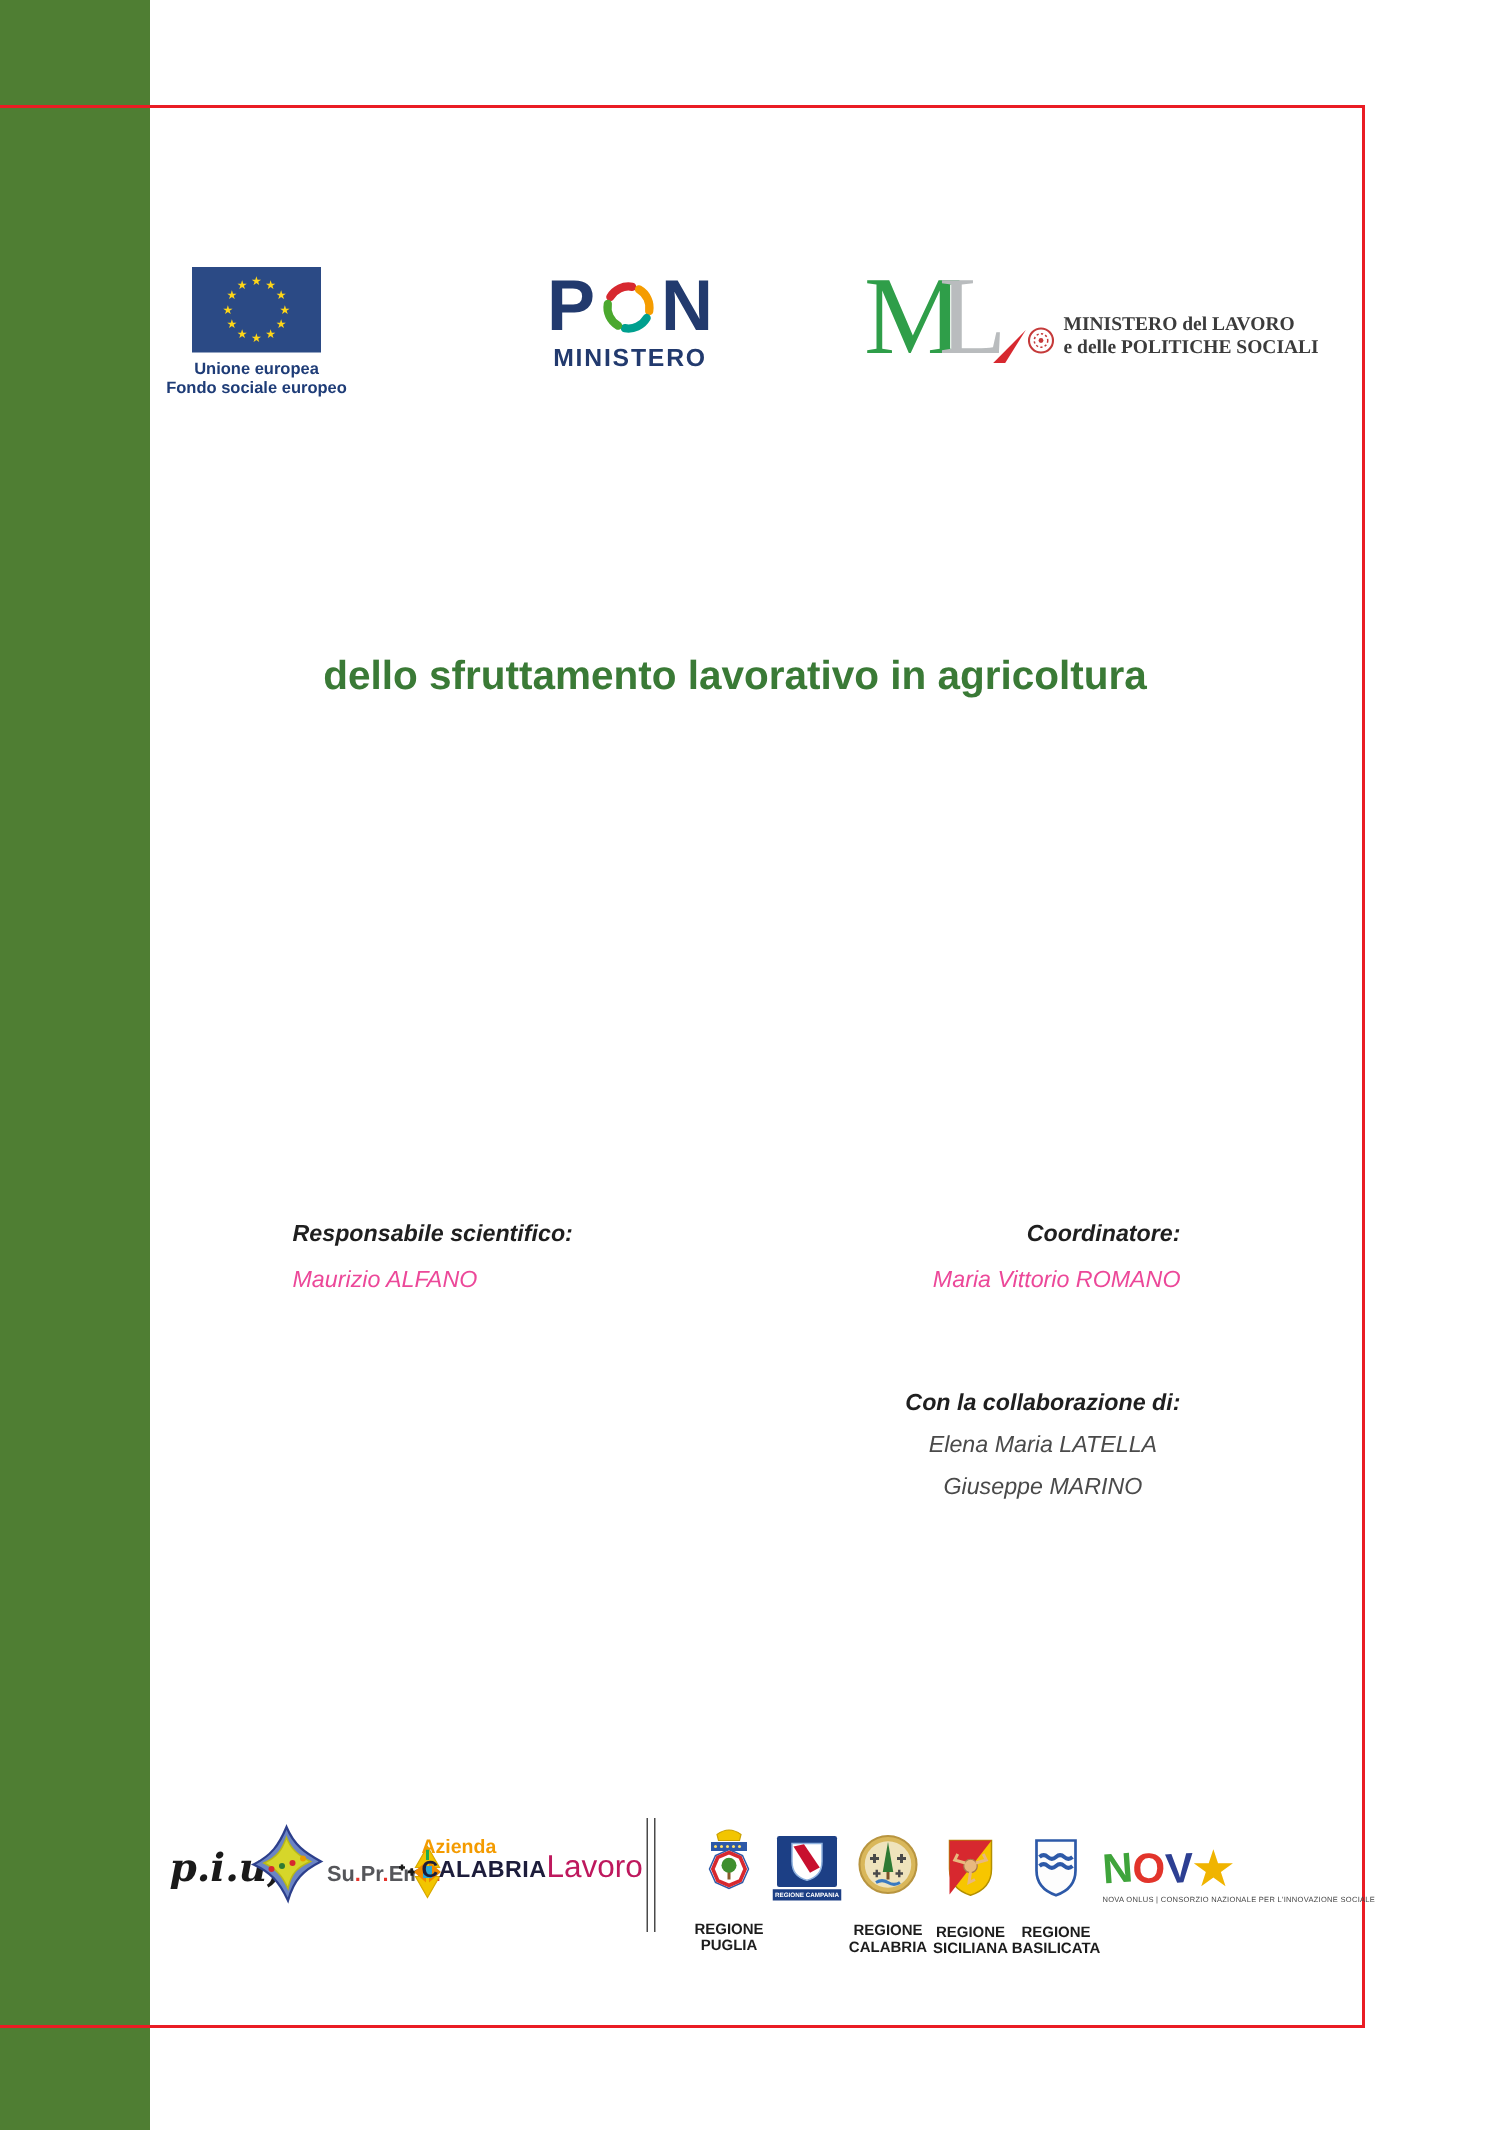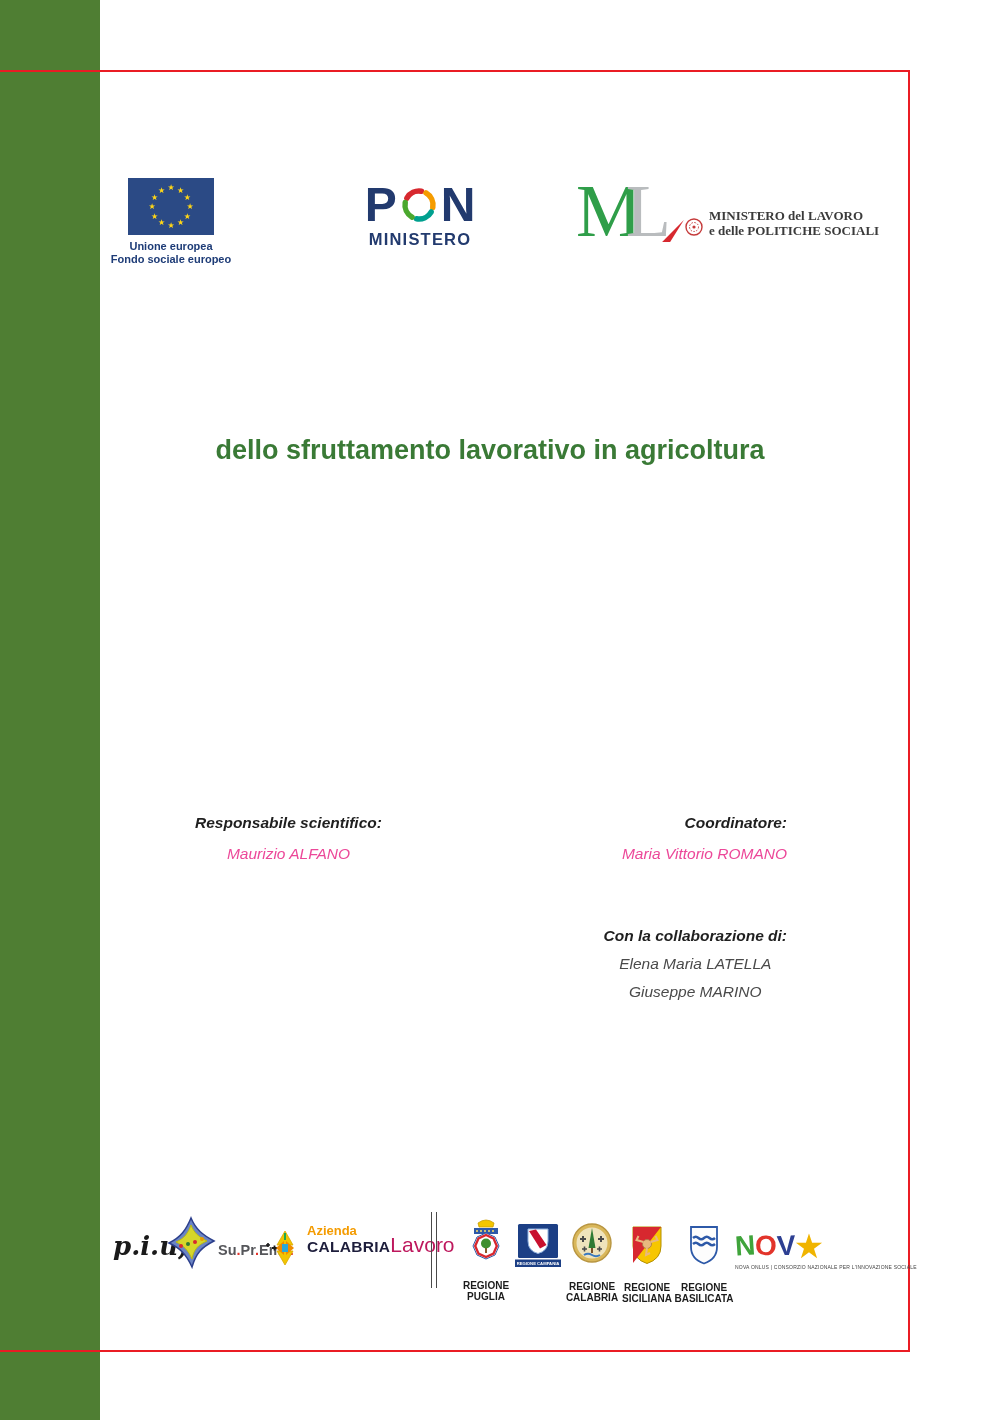--- a/index.html
+++ b/index.html
@@ -32,35 +32,35 @@
   .ml-text{font-family:"Liberation Serif",serif;font-size:13px;line-height:15px;font-weight:700;
         color:#3b3b3b;margin-bottom:6px;white-space:nowrap;}
 
   
   .title{position:absolute;left:80px;top:424px;width:820px;text-align:center;
         font-size:27px;line-height:53px;font-weight:700;color:#3a7a36;}
   .subtitle{position:absolute;left:80px;top:580px;width:820px;text-align:center;
         font-size:15.5px;line-height:42px;font-style:italic;color:#2e2e2e;}
 
   
-  .credit-left{position:absolute;left:195px;top:814px;text-align:center;}
+  .credit-left{position:absolute;left:195px;top:814px;text-align:left;}
   .credit-right{position:absolute;right:213px;top:814px;text-align:right;}
   .credit-label{font-size:15.5px;font-weight:700;font-style:italic;color:#1f1f1f;}
   .credit-name{font-size:15.5px;font-style:italic;color:#ec4899;margin-top:13px;}
   .collab{position:absolute;right:213px;top:927px;text-align:center;}
   .collab-name{font-size:15.5px;font-style:italic;color:#4a4a4a;margin-top:10px;}
 
   
   .piu-script{position:absolute;left:113px;top:1231px;font-family:"DejaVu Serif",serif;
         font-style:italic;font-weight:700;font-size:26px;color:#1a1a1a;}
   .kite{position:absolute;left:166px;top:1216px;}
   .supreme{position:absolute;left:218px;top:1242px;font-size:14.5px;font-weight:700;color:#55565a;}
   .supreme .dot{color:#e5332a;}
   .acl-icon{position:absolute;left:262px;top:1227px;}
-  .acl-text{position:absolute;left:307px;top:1224px;line-height:14px;white-space:nowrap;}
+  .acl-text{position:absolute;left:281px;top:1224px;line-height:14px;white-space:nowrap;}
   .acl-azienda{font-size:13px;font-weight:700;color:#f49b00;}
   .acl-brand{font-size:15.5px;font-weight:700;color:#1d1d3b;letter-spacing:0.3px;}
   .acl-suffix{font-size:21px;color:#be185d;}
   .footer-divider{position:absolute;left:431px;top:1212px;height:76px;width:4px;
         border-left:1px solid #4a4a4a;border-right:1px solid #4a4a4a;}
 
   .region{position:absolute;text-align:center;}
   .region-label{font-size:10px;line-height:10.5px;font-weight:700;color:#1c1c1c;margin-top:14px;}
   .r-puglia{left:458px;top:1216px;width:56px;}
   .r-campania{left:512px;top:1224px;width:52px;}

